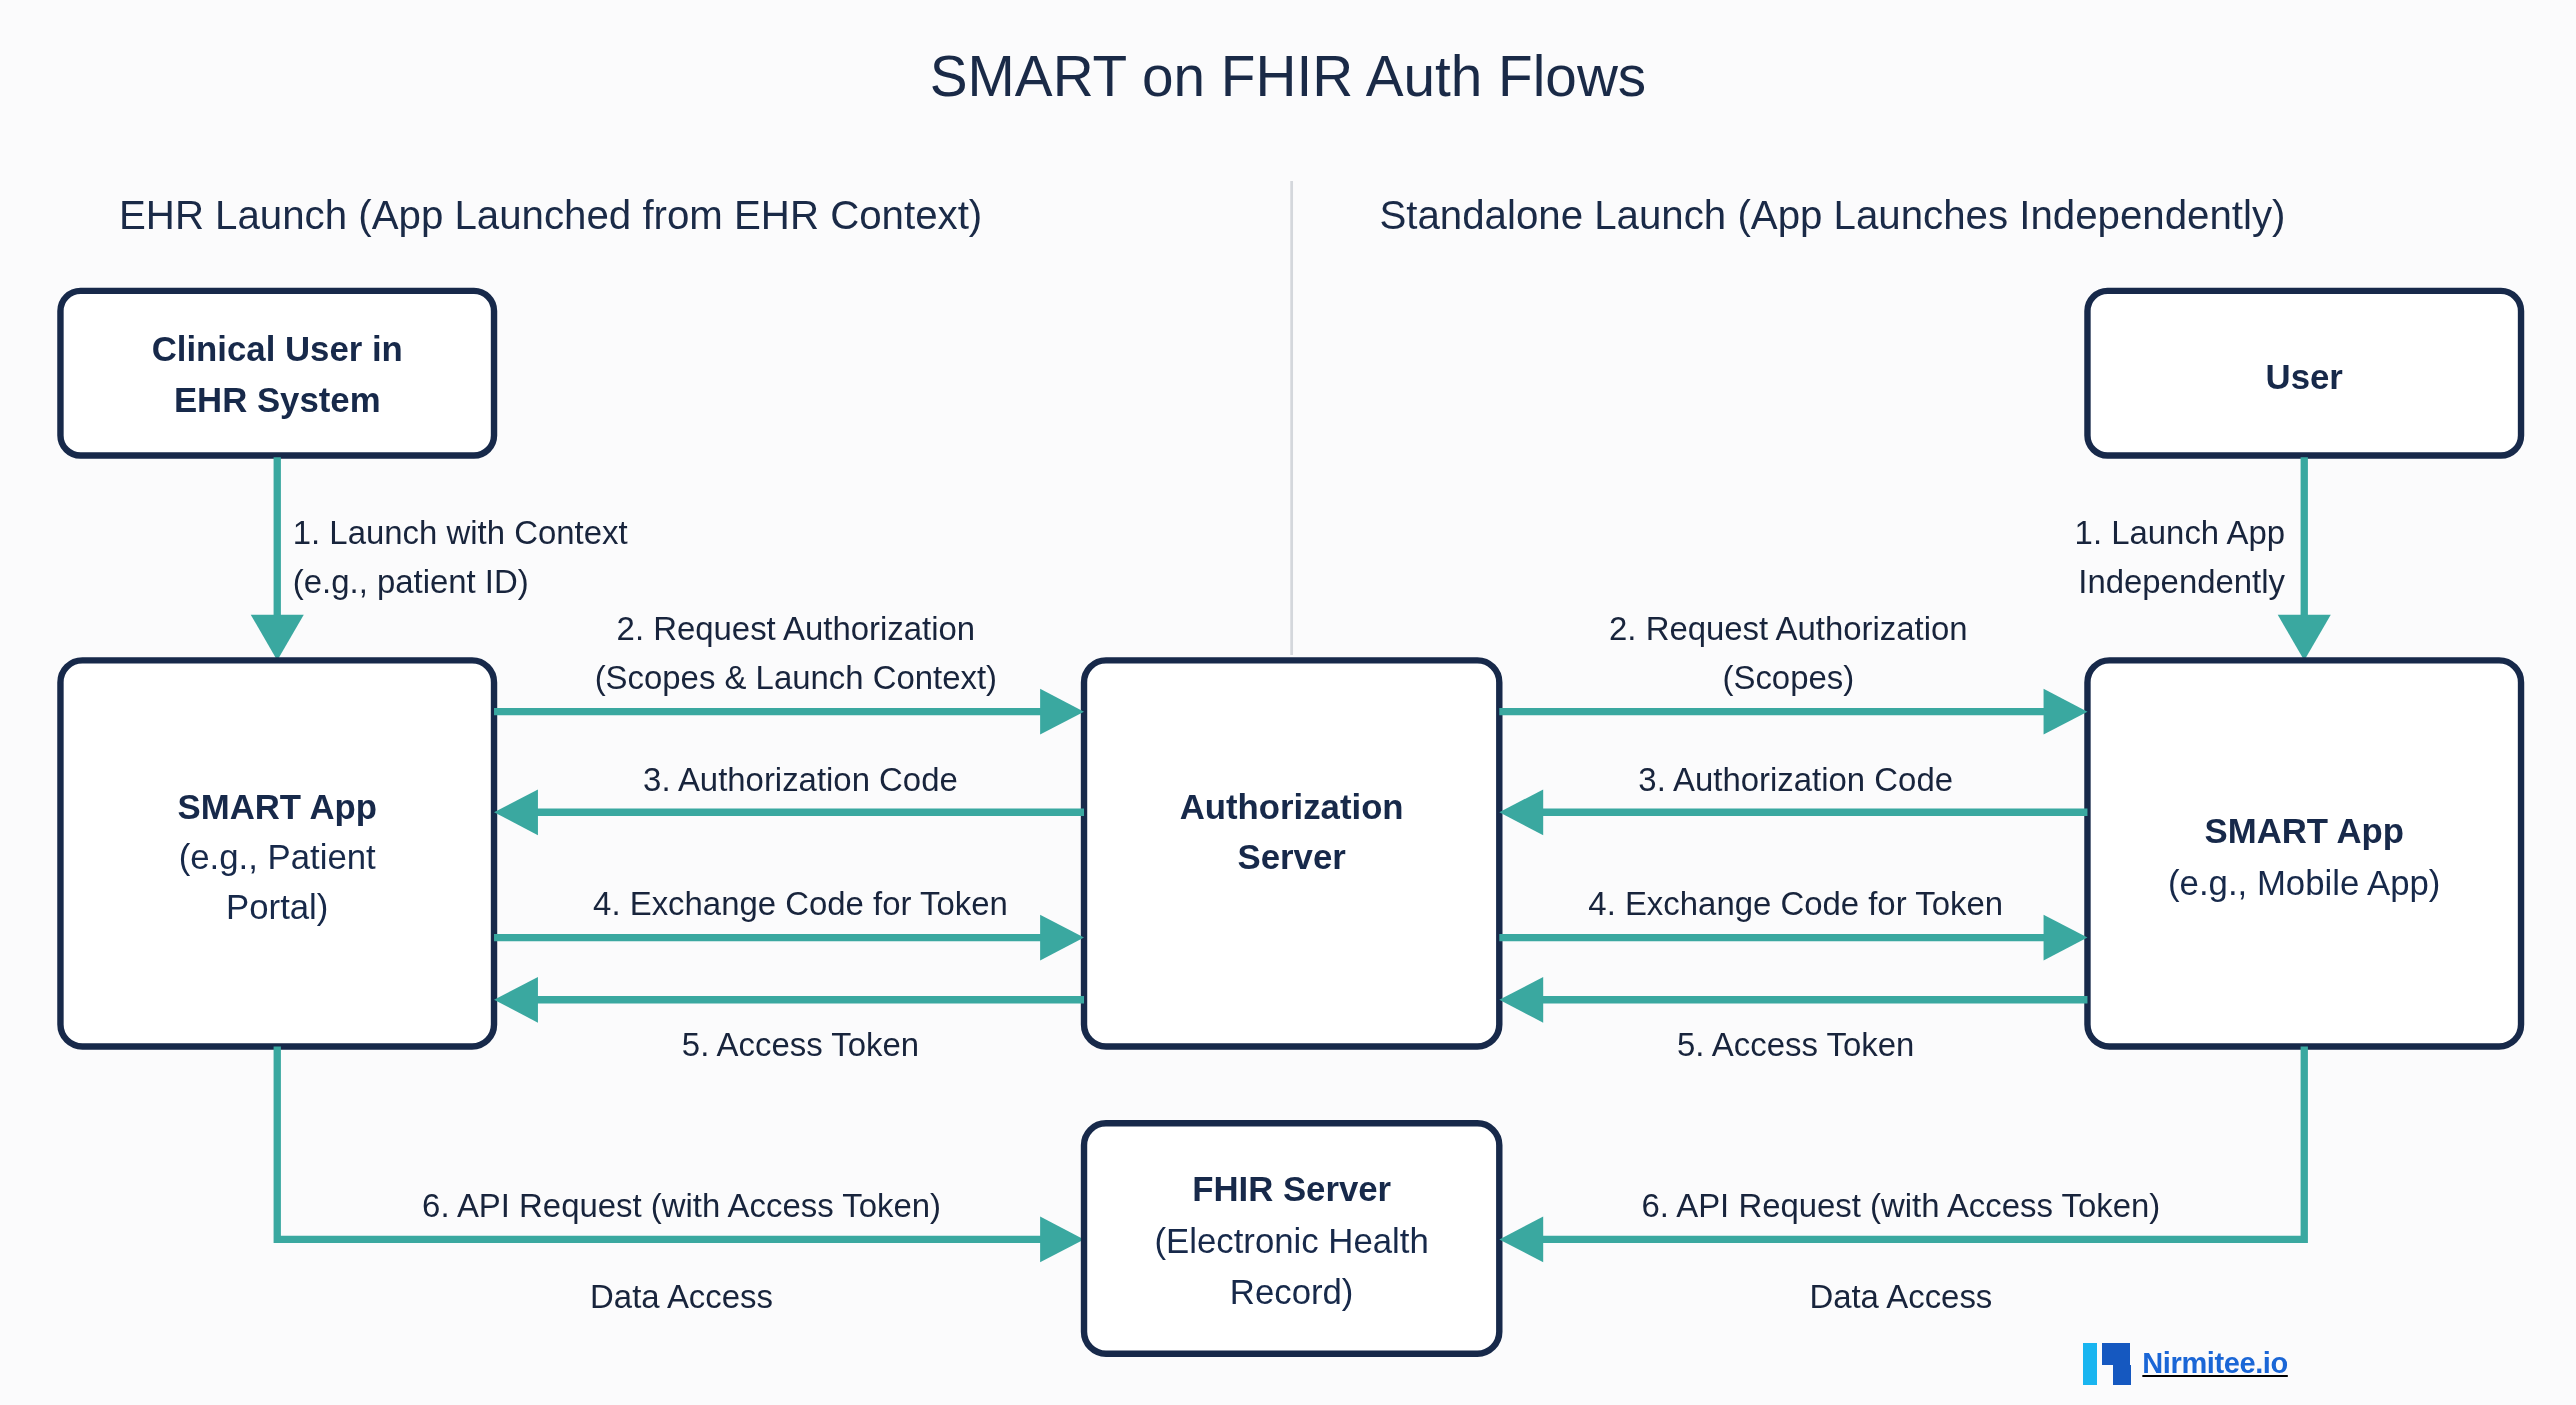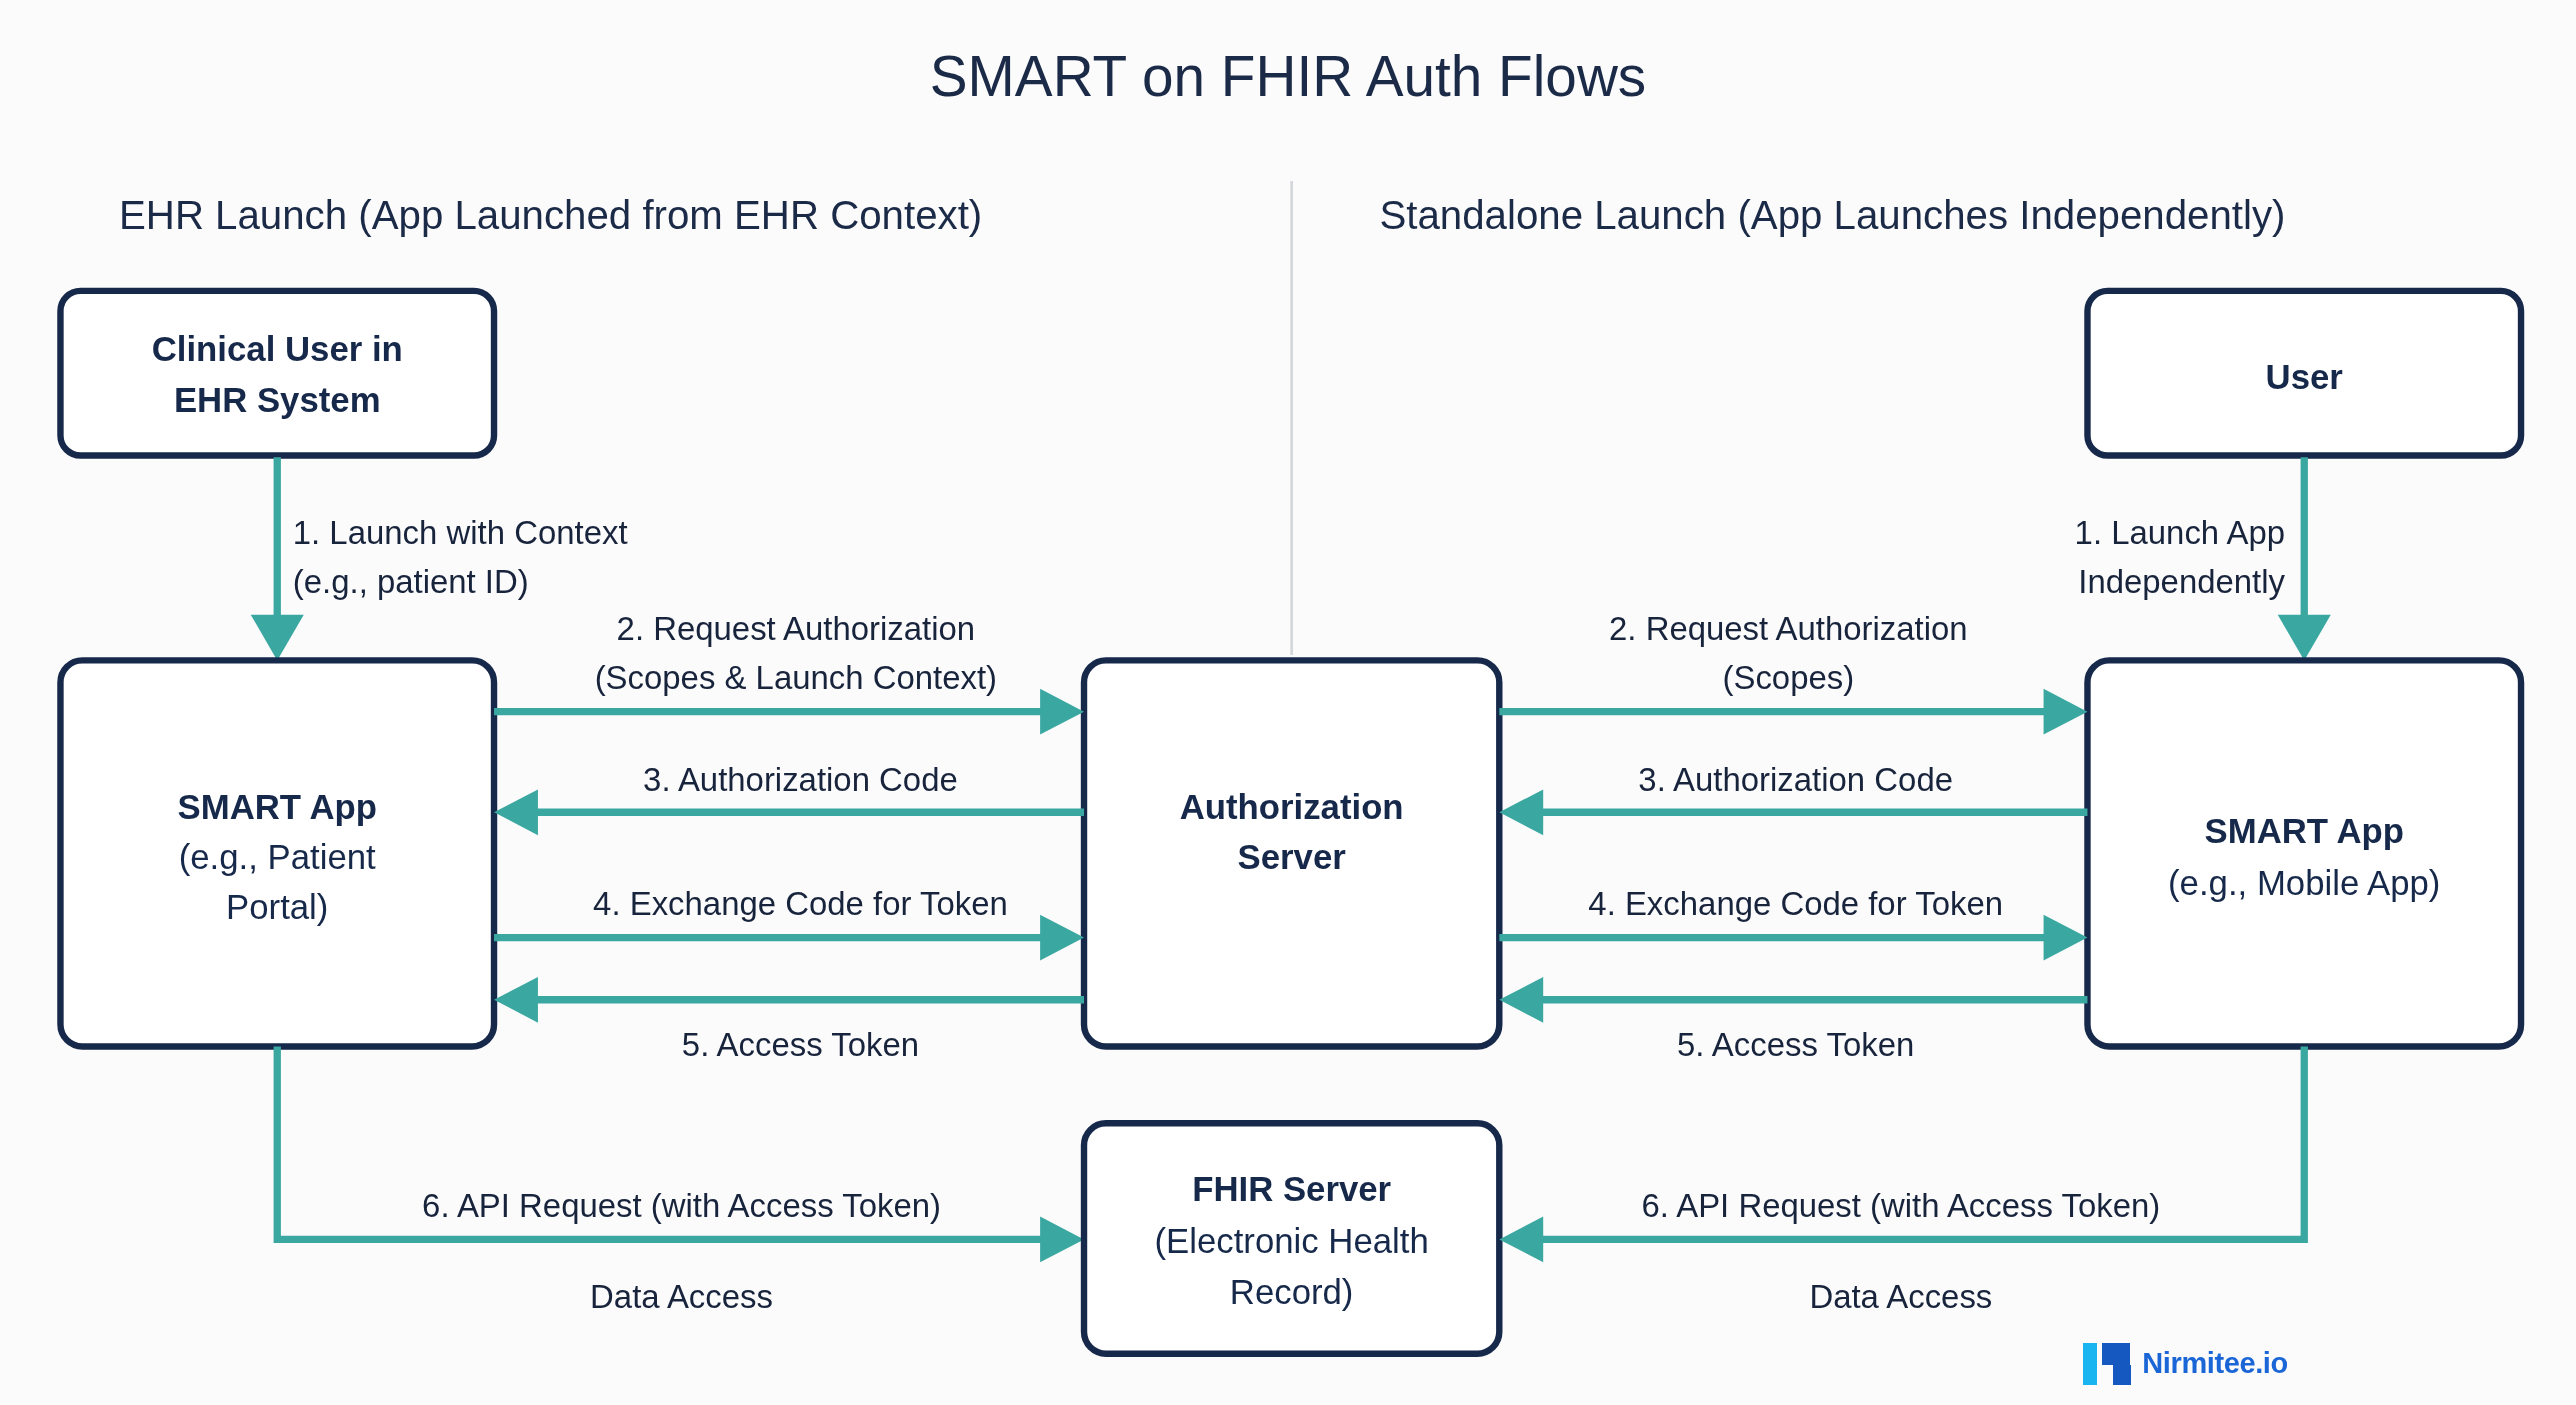--- a/index.html
+++ b/index.html
@@ -72,20 +72,21 @@
     stroke-width: 3;
   }
   .logo-wrap {
     position: absolute;
     right: 27.4px;
     bottom: 14.6px;
     display: flex;
     align-items: center;
     gap: 11px;
     padding: 5.5px 12.8px;
+    text-decoration: underline;
   }
   .logo-mark {
     position: relative;
     width: 48px;
     height: 42px;
     flex: 0 0 auto;
   }
   .logo-bar {
     position: absolute;
     left: 0; top: 0;

